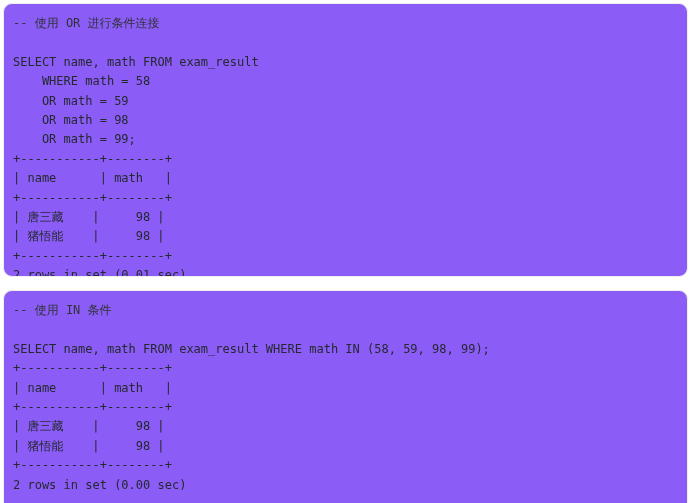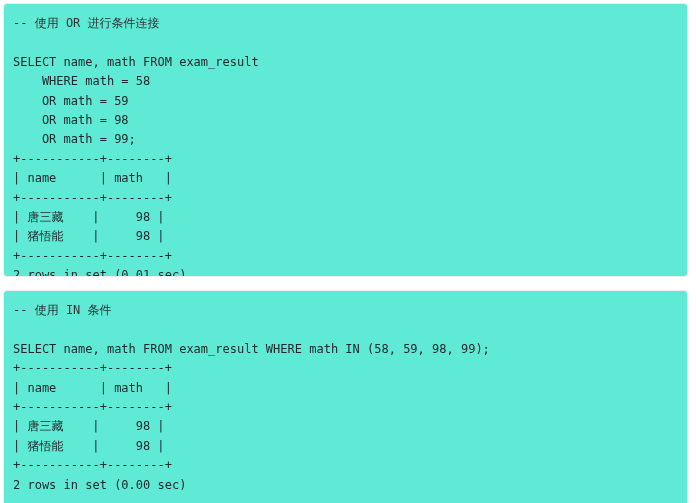--- a/index.html
+++ b/index.html
@@ -17,23 +17,23 @@
     position: relative;
     width: 696px;
     height: 503px;
     box-sizing: border-box;
   }
   .code-block {
     position: absolute;
     left: 3px;
     width: 685px;
     box-sizing: border-box;
-    background: #5eead4;
+    background: #8b5cf6;
     border: 1px solid #eeeeee;
-    border-radius: 4px;
+    border-radius: 9px;
     padding: 10px 9px 9px 9px;
     overflow: hidden;
   }
   .code-block.first { top: 3px; height: 274px; }
   .code-block.second { top: 290px; height: 256px; }
 
   pre.code {
     margin: 0;
     padding: 0;
     font-family: "DejaVu Sans Mono", "Liberation Mono", monospace;

